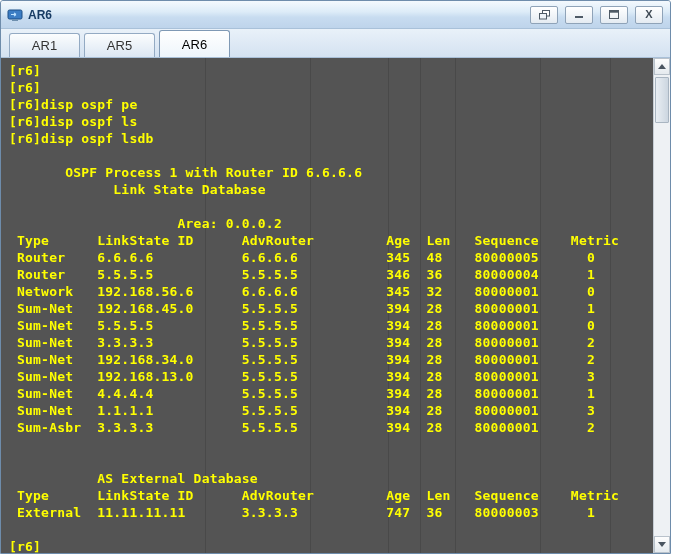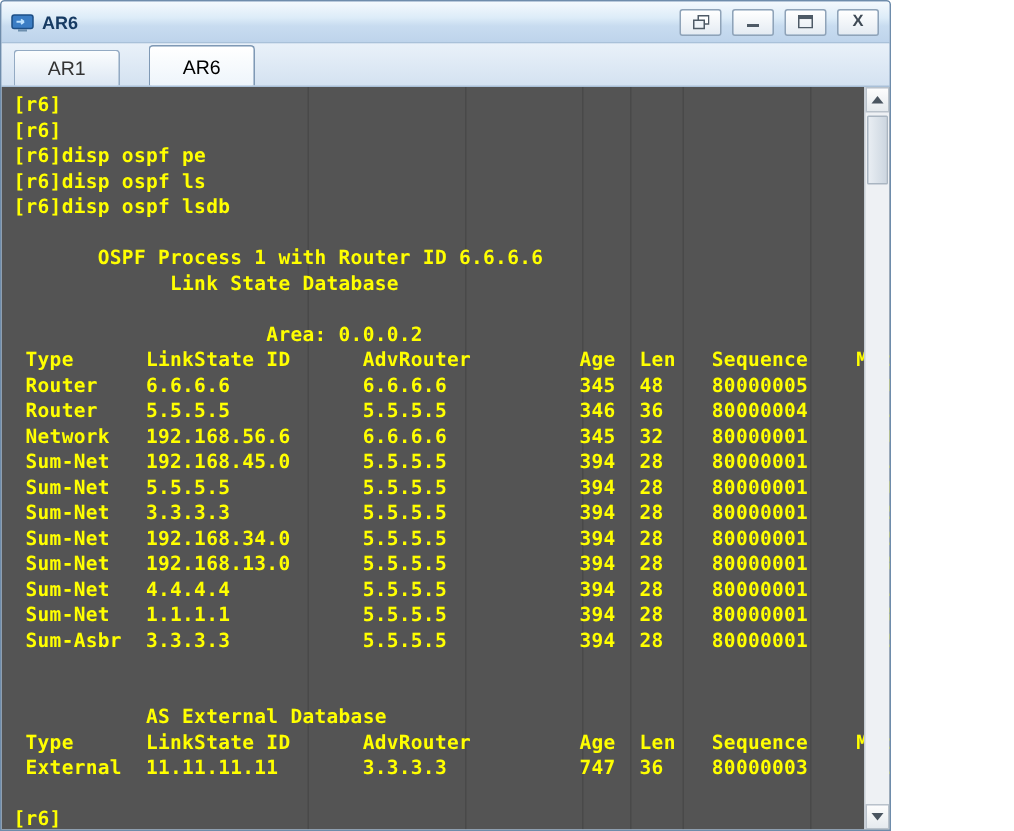--- a/index.html
+++ b/index.html
@@ -3,21 +3,21 @@
 <meta charset="utf-8">
 <style>
   * { box-sizing: border-box; }
   html, body { margin: 0; padding: 0; }
   body {
     width: 676px; height: 554px;
     font-family: "Liberation Sans", sans-serif;
     background: #ffffff;
   }
   .window {
-    width: 594px; height: 554px;
+    width: 671px; height: 554px;
     border: 1px solid var(--window-border, #6e8cab);
     border-radius: 3px 3px 0 0;
     overflow: hidden;
     display: flex; flex-direction: column;
     background: #d9e5f2;
   }
   
   .titlebar {
     height: 28px; flex: 0 0 28px;
     display: flex; align-items: center;
@@ -39,21 +39,21 @@
   .ctl.close span { font-size: 11px; font-weight: bold; line-height: 1; color: #3f4a55; }
   
   .tabstrip {
     height: 29px; flex: 0 0 29px;
     background: linear-gradient(#e9f1f9, #d4e2f1);
     display: flex; align-items: flex-end;
     padding-left: 8px;
     border-bottom: 1px solid #a9c0d8;
   }
   .tab {
-    width: 71px; height: 24px; margin-right: 19px;
+    width: 71px; height: 24px; margin-right: 4px;
     display: flex; align-items: center; justify-content: center;
     font-size: 13px; color: #333;
     background: linear-gradient(#fbfdfe, #dce7f3);
     border: 1px solid #93aac3; border-bottom: none;
     border-radius: 3px 3px 0 0;
   }
   .tab.active {
     height: 27px; color: #000;
     background: linear-gradient(#ffffff, #eef5fb);
     border-color: #7f99b5;
@@ -135,20 +135,21 @@
         </span>
       </button>
       <button class="ctl close">
         <span>X</span>
       </button>
     </div>
   </div>
 
   <div class="tabstrip">
     <div class="tab">AR1</div>
+    <div class="tab">AR5</div>
     <div class="tab active">AR6</div>
   </div>
 
   <div class="terminal">
     <span class="gridline" style="left:204px"></span>
     <span class="gridline" style="left:309px"></span>
     <span class="gridline" style="left:387px"></span>
     <span class="gridline" style="left:419px"></span>
     <span class="gridline" style="left:454px"></span>
     <span class="gridline" style="left:539px"></span>

